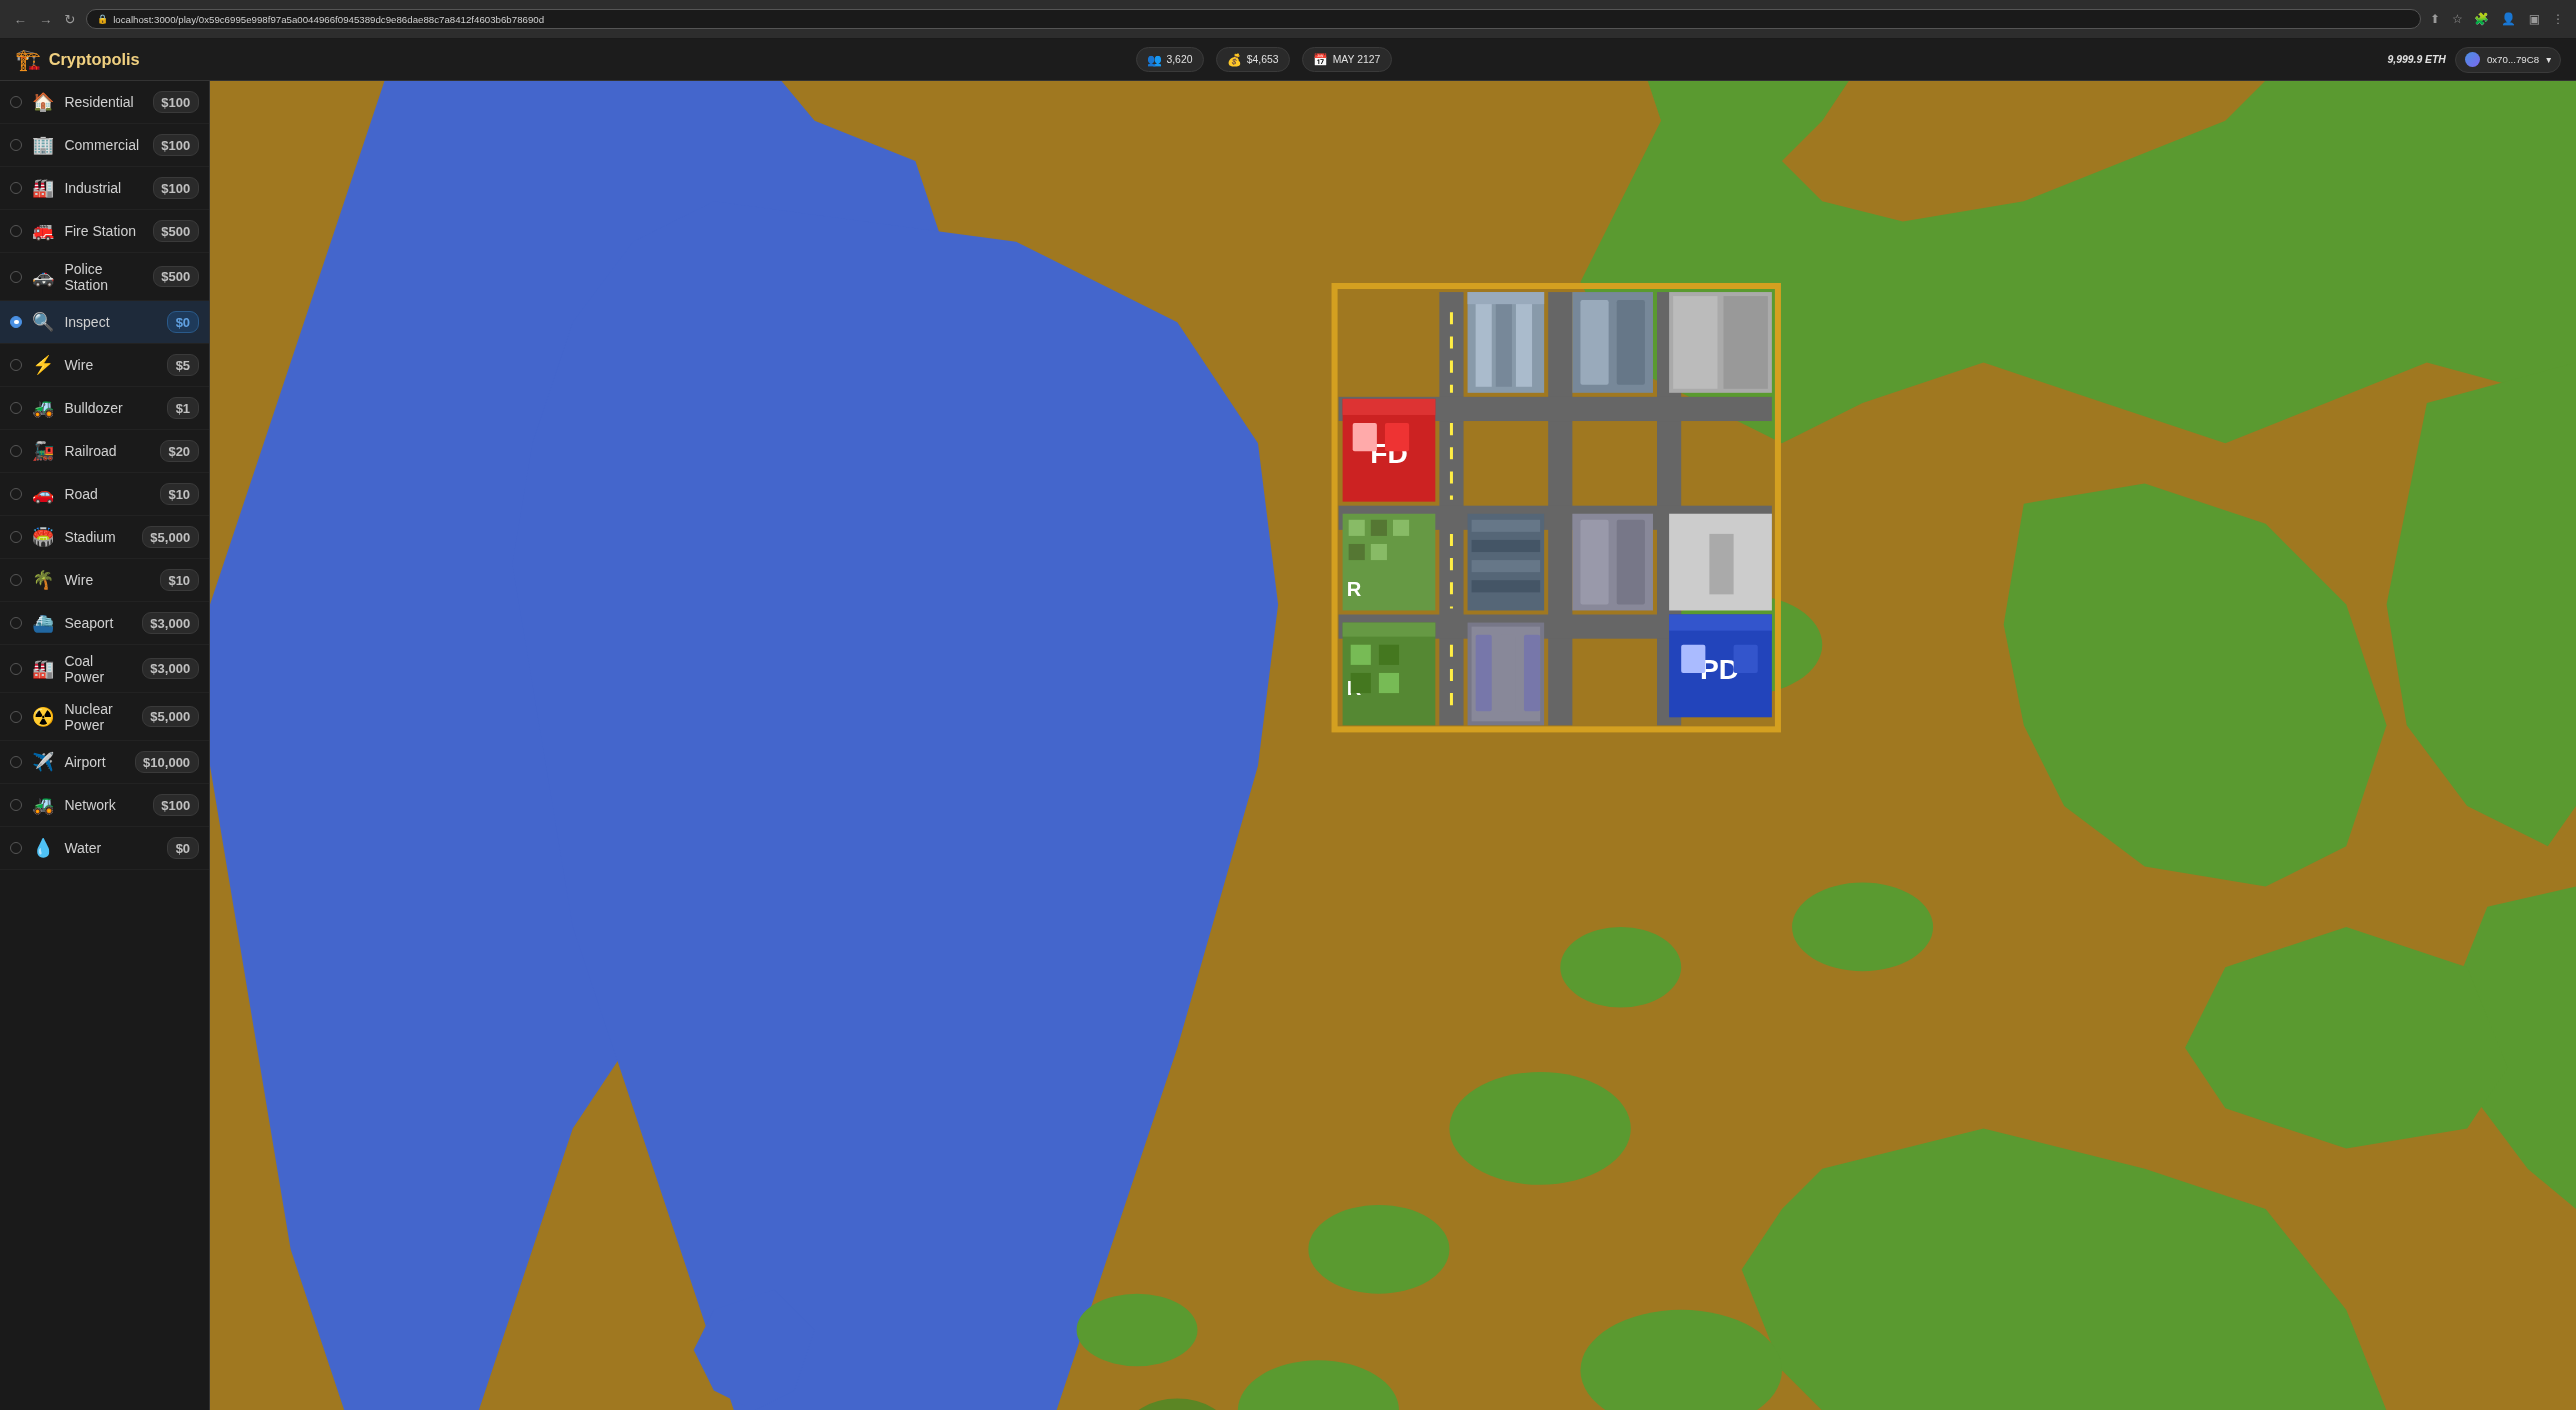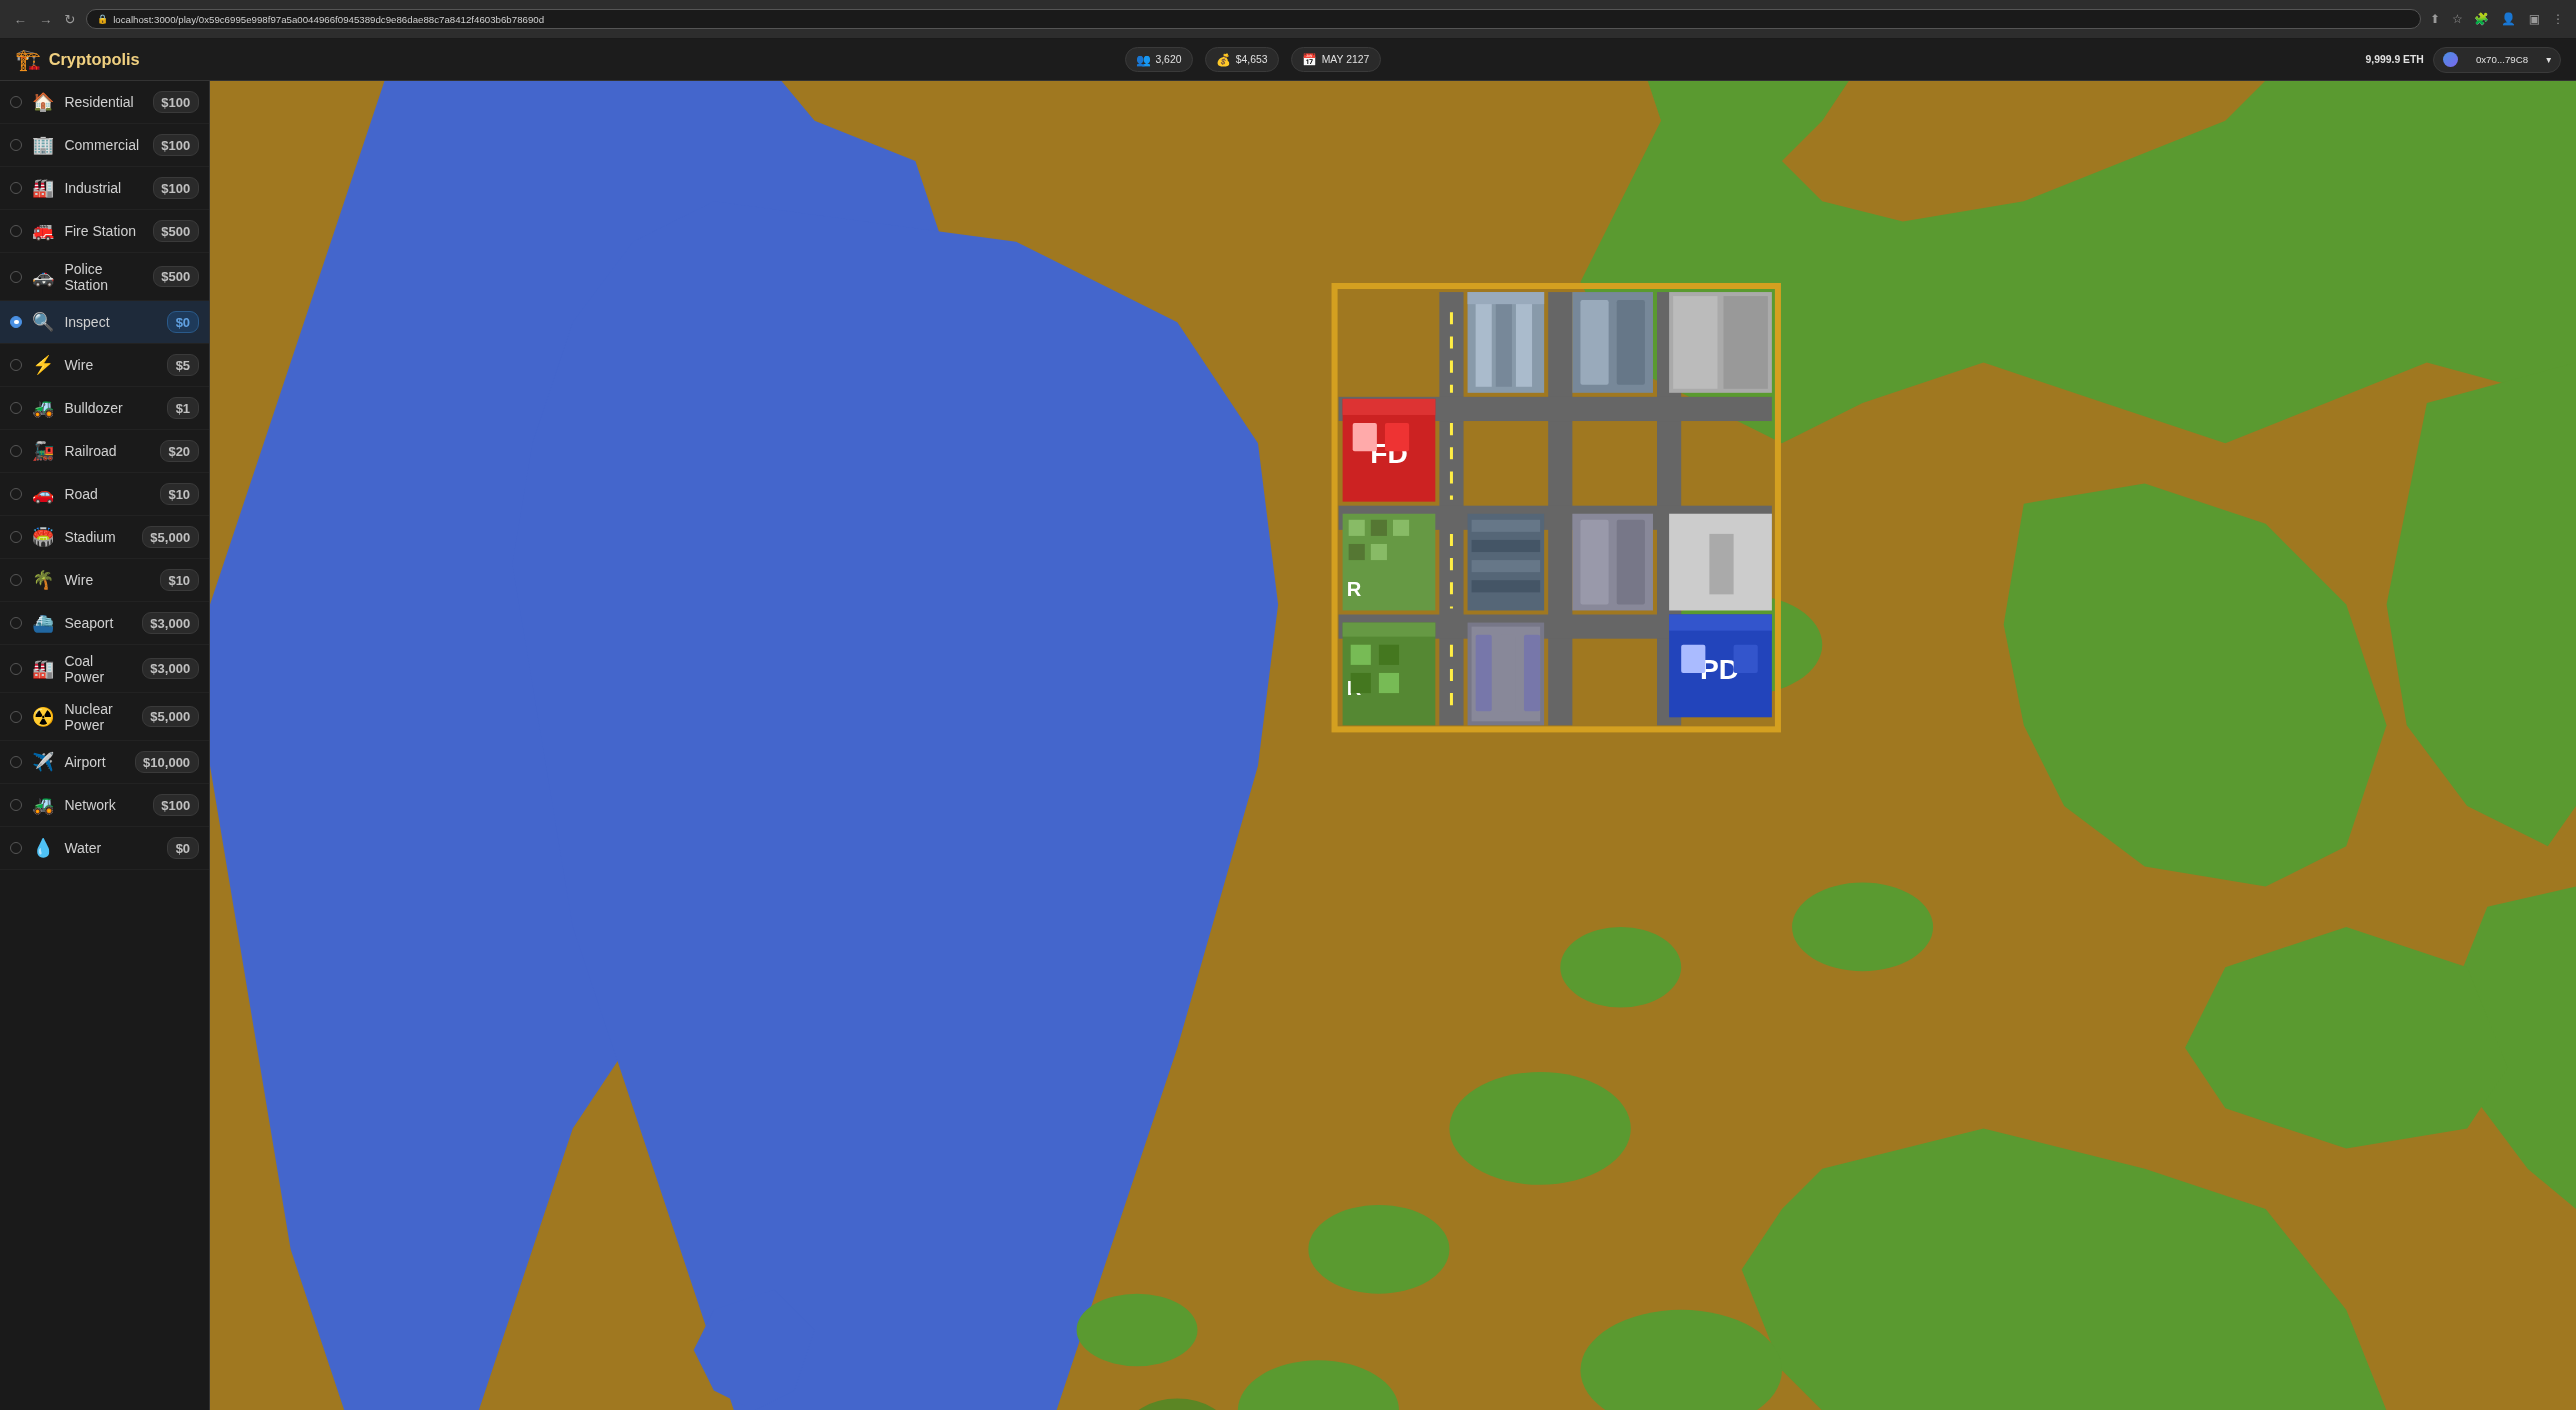--- a/index.html
+++ b/index.html
@@ -44,25 +44,25 @@
     .logo { display: flex; align-items: center; gap: 7.5px; color: #f0d080; font-size: 16.4px; font-weight: bold; }
     .logo-icon { font-size: 21px; }
     .topbar-center { flex: 1; display: flex; justify-content: center; gap: 12px; }
     .stat-pill {
       background: #2a2a2a; border-radius: 15px; padding: 4.5px 10.4px;
       display: flex; align-items: center; gap: 4.5px; color: #e0e0e0; font-size: 10.4px; font-weight: 500;
       border: 0.7px solid #3a3a3a;
     }
     .stat-pill .icon { font-size: 12px; }
     .topbar-right { display: flex; align-items: center; gap: 9px; color: #e0e0e0; font-size: 10.4px; }
-    .eth-amount { font-weight: 600; }
+    .eth-amount { font-weight: 600; font-style: italic; }
     .wallet-btn {
       background: #2a2a2a; border: 0.7px solid #3a3a3a; border-radius: 15px;
       padding: 4.5px 9px; color: #e0e0e0; font-size: 9.7px; cursor: pointer;
-      display: flex; align-items: center; gap: 18px;
+      display: flex; align-items: center; gap: 7px;
     }
     .wallet-icon { width: 15px; height: 15px; border-radius: 50%; background: linear-gradient(135deg, #4a90e2, #7b68ee); }
 
     
     .main-content { display: flex; flex: 1; overflow: hidden; }
 
     
     .sidebar {
       width: 210px; background: #1a1a1a; border-right: 0.7px solid #333;
       overflow-y: auto; flex-shrink: 0;

